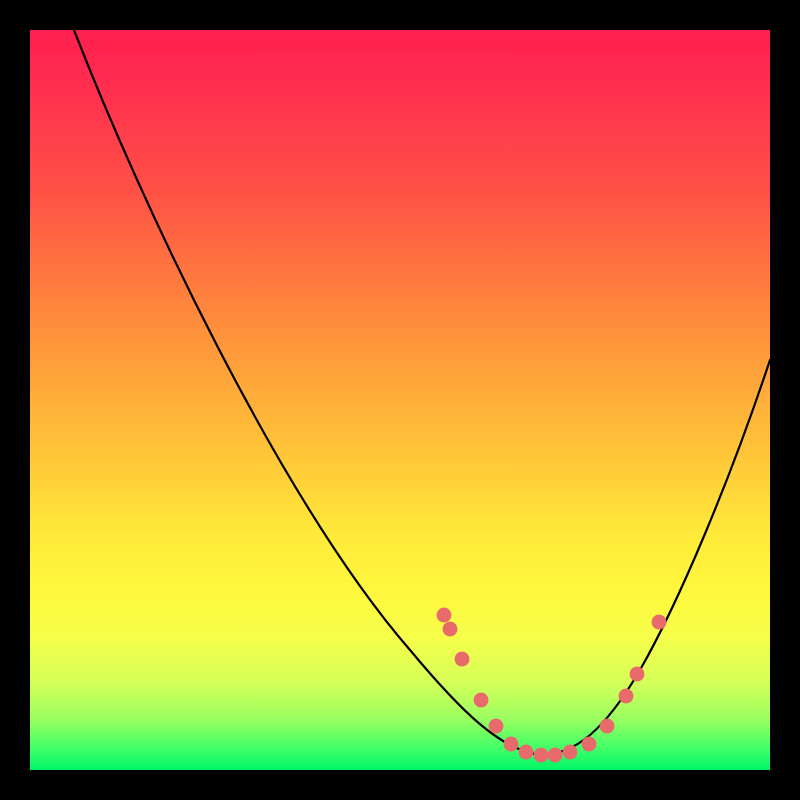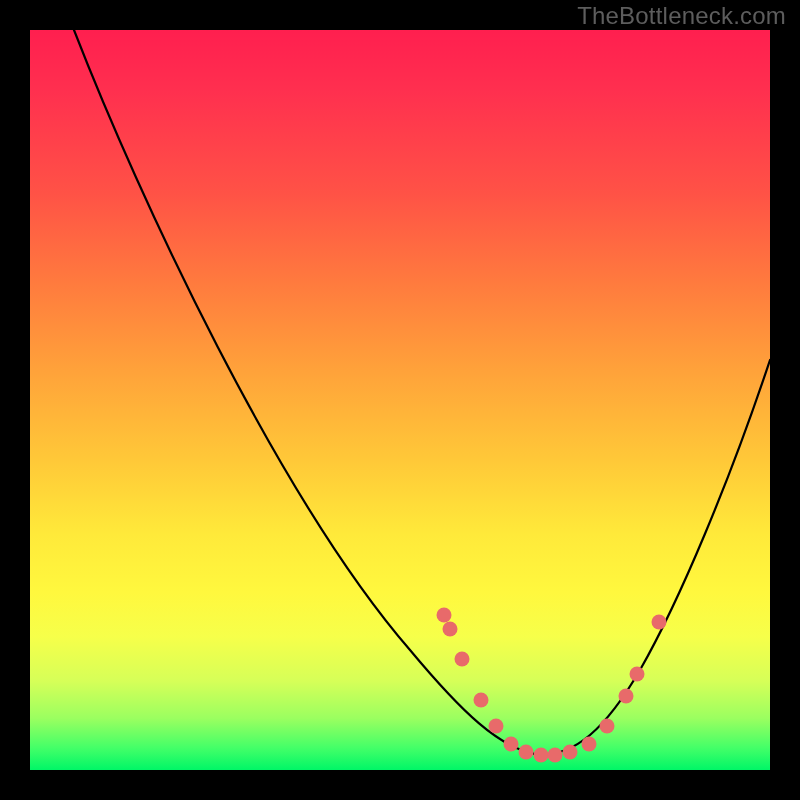--- a/index.html
+++ b/index.html
@@ -73,21 +73,20 @@
     height: 15px;
     border-radius: 50%;
     background: #e86a6a;
     transform: translate(-50%, -50%);
   }
 </style>
 </head>
 <body>
 
 <div class="frame">
-  <div class="attribution">TheBottleneck.com</div>
 
   <div class="plot-area">
     <svg class="curve" viewBox="0 0 740 740" preserveAspectRatio="none">
       <path d="M 44 0 C 110 170, 250 470, 380 620 C 430 680, 470 720, 510 725 C 545 725, 575 700, 610 640 C 650 570, 700 450, 740 330" stroke="#000" stroke-width="2.2" fill="none" stroke-linecap="round"></path>
     </svg>
     <div class="markers">
         <div class="marker" style="left: 414.4px; top: 584.6px; background: rgb(232, 106, 106);"></div>
         <div class="marker" style="left: 420.32px; top: 599.4px; background: rgb(232, 106, 106);"></div>
         <div class="marker" style="left: 432.16px; top: 629px; background: rgb(232, 106, 106);"></div>
         <div class="marker" style="left: 451.4px; top: 669.7px; background: rgb(232, 106, 106);"></div>

